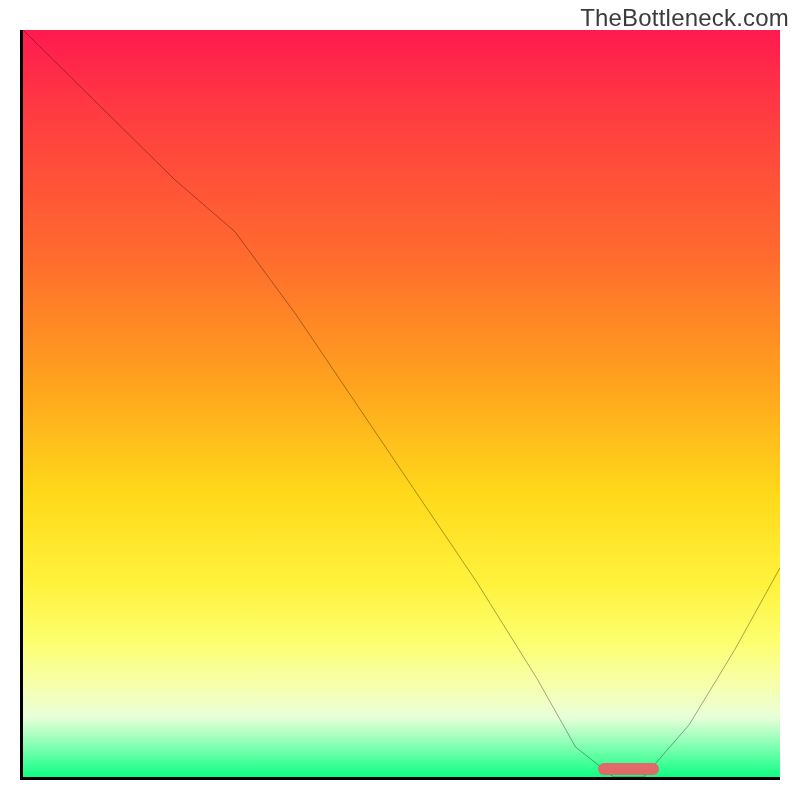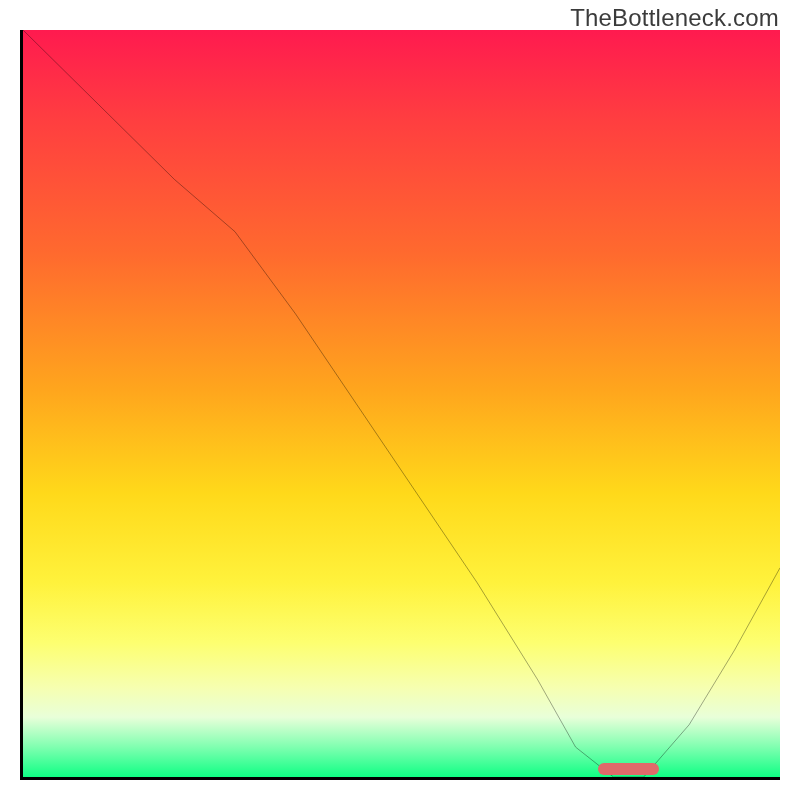--- a/index.html
+++ b/index.html
@@ -12,21 +12,21 @@
     overflow: hidden;
   }
   .wrap {
     position: relative;
     width: 800px;
     height: 800px;
   }
   .watermark {
     position: absolute;
     top: 4px;
-    right: 21px;
+    right: 11px;
     font-size: 24px;
     color: #3b3b3b;
     font-weight: 400;
     letter-spacing: 0.2px;
   }
   .plot {
     position: absolute;
     left: 20px;
     right: 20px;
     bottom: 20px;

